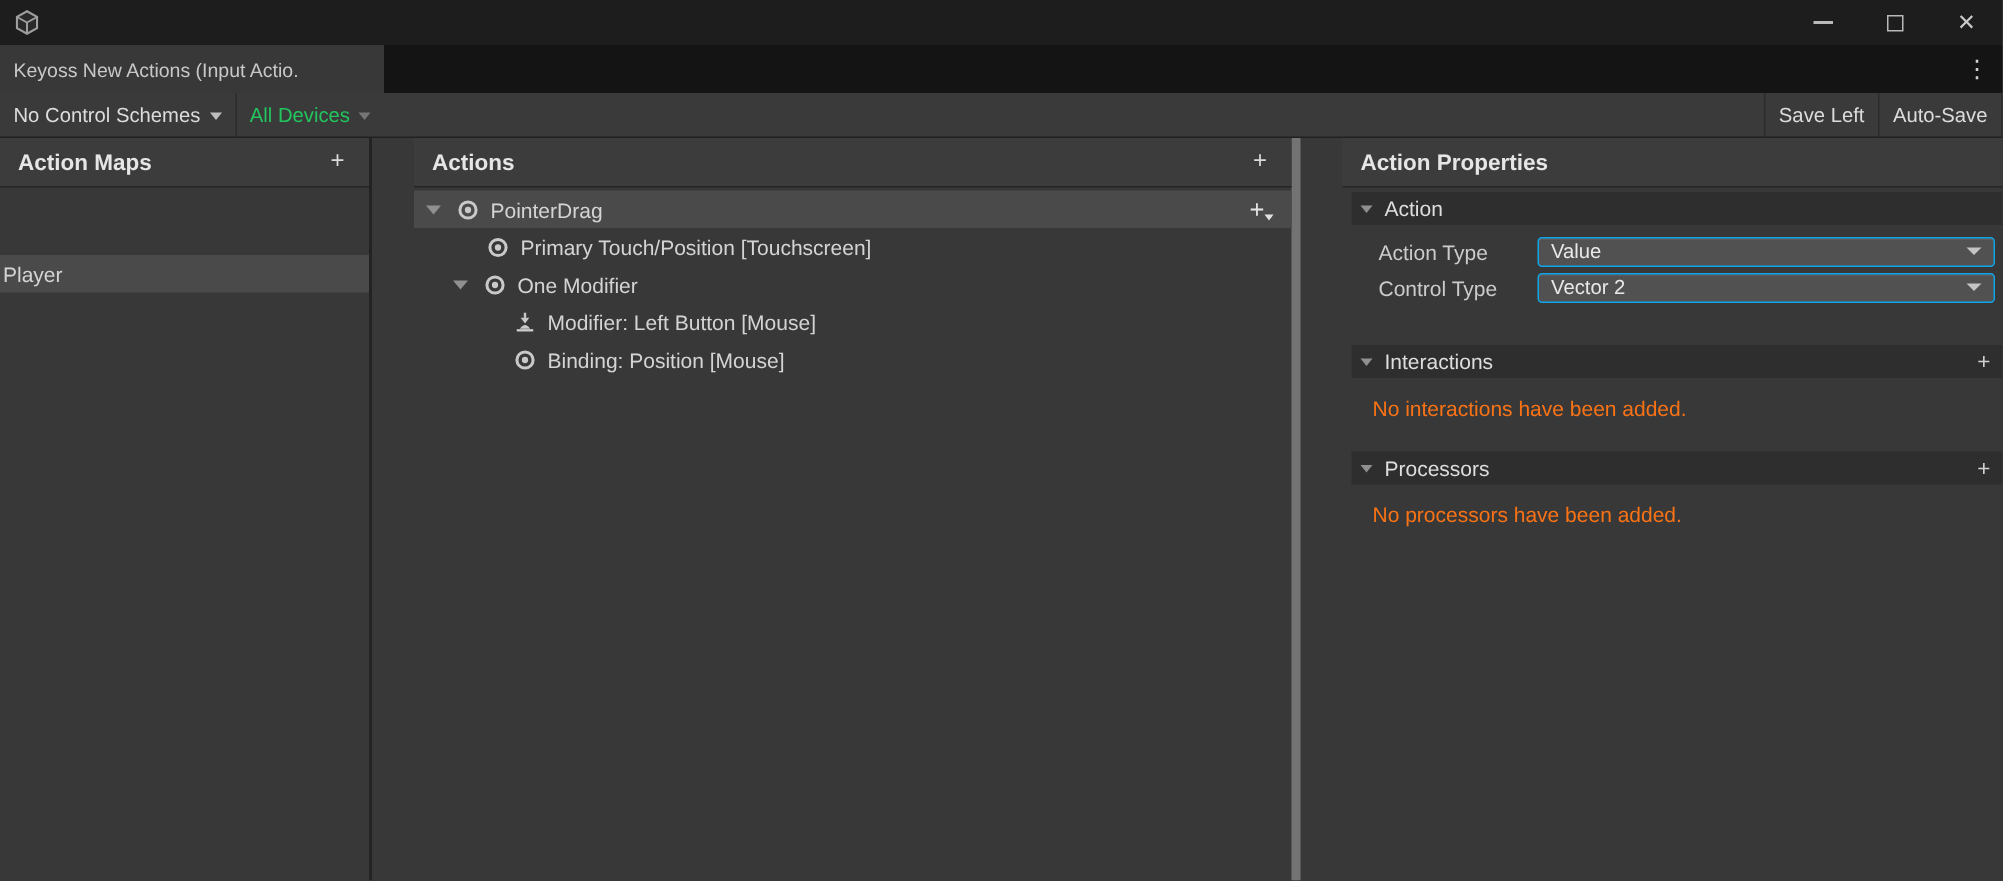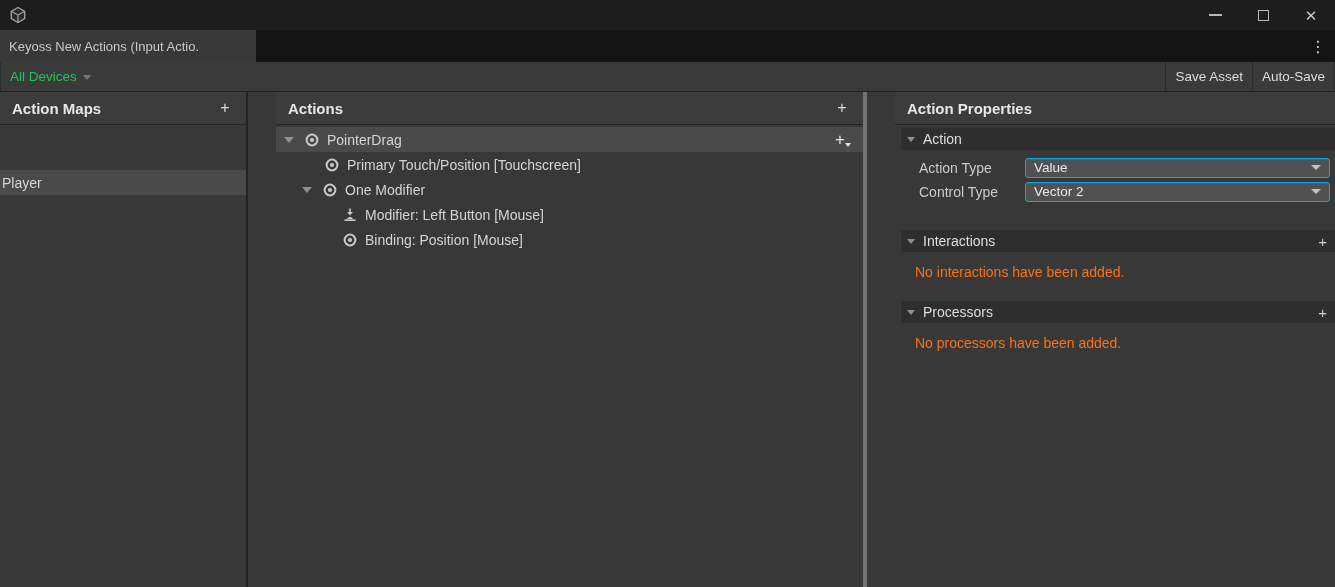--- a/index.html
+++ b/index.html
@@ -36,21 +36,21 @@
   .tsep { width:1px; background:#2B2B2B; }
   .tspacer { flex:1; }
   .chev { width:0; height:0; border-left:4px solid transparent; border-right:4px solid transparent;
           border-top:5px solid #BDBDBD; margin-top:2px; }
   .tbtn.disabled .chev { border-top-color:#767676; }
 
   
   .main { display:flex; height:495px;gap:28px; }
   .panel { background:#383838; }
   .panel.maps    { width:248px; border-right:2px solid #232323; }
-  .panel.actions { width:591px; border-right:4px solid #737373; }
+  .panel.actions { width:591px; border-right:6px solid #737373; }
   .panel.props   { flex:1; }
   .panel-header { height:33px; background:#3C3C3C; border-bottom:1px solid #242424;
                   display:flex; align-items:center; padding:0 10px 0 12px; }
   .ptitle { font-weight:bold; font-size:15px; color:#E6E6E6; }
   .hplus { margin-left:auto; width:22px; text-align:center; font-size:16px; color:#DADADA; }
 
   .panel-body { padding-top:2px; }
 
   
   .row { height:25px; display:flex; align-items:center; font-size:14px; color:#D4D4D4; }
@@ -122,29 +122,33 @@
   <div class="tab">
     <span>Keyoss New Actions (Input Actio.</span>
   </div>
   <div class="tab-spacer"></div>
   <div class="kebab">
     <span>⋮</span>
   </div>
 </div>
 
 <div class="toolbar">
+  <div class="tbtn">
+    <span>No Control Schemes</span>
+    <span class="chev"></span>
+  </div>
   <div class="tsep"></div>
   <div class="tbtn disabled">
     <span>All Devices</span>
     <span class="chev"></span>
   </div>
   <div class="tspacer"></div>
   <div class="tsep"></div>
   <div class="tbtn">
-    <span>Save Asset</span>
+    <span>Save Left</span>
   </div>
   <div class="tsep"></div>
   <div class="tbtn">
     <span>Auto-Save</span>
   </div>
   <div class="tsep"></div>
 </div>
 
 <div class="main">
 

